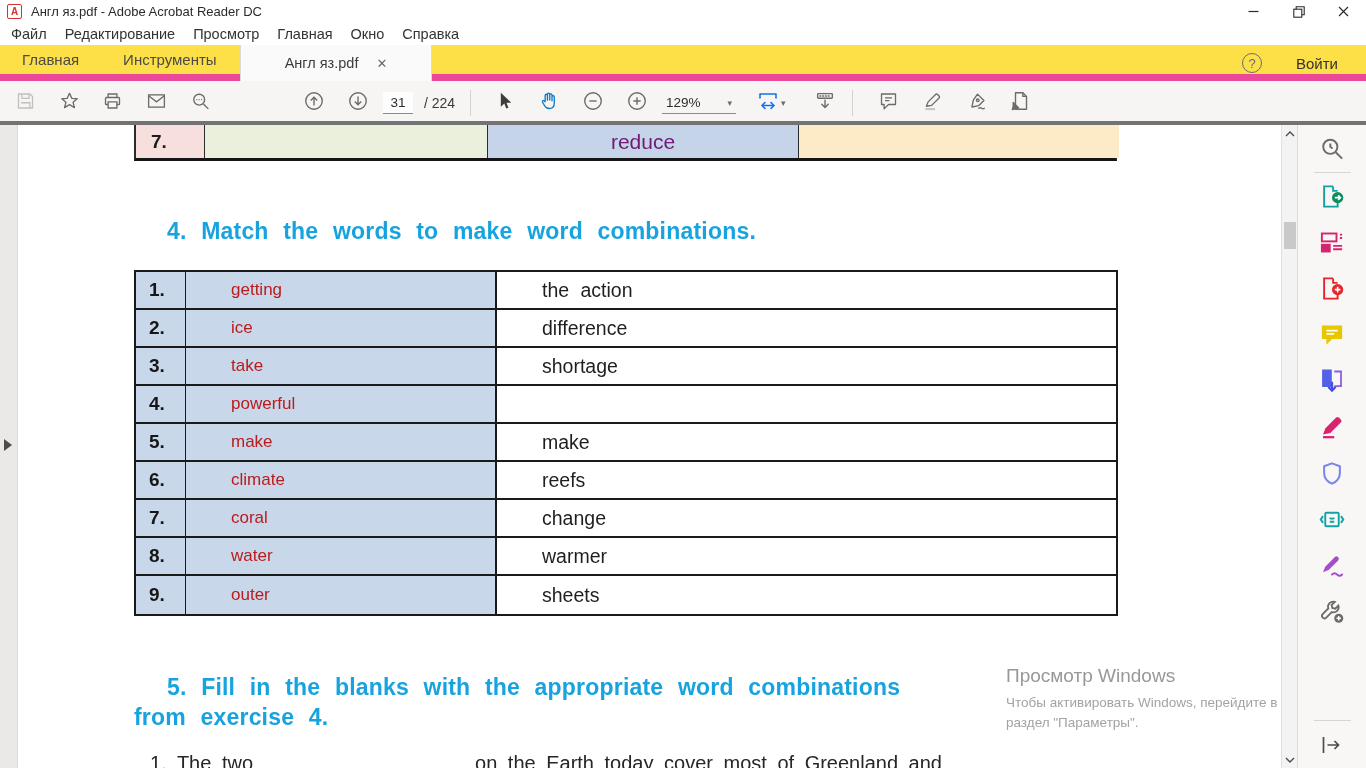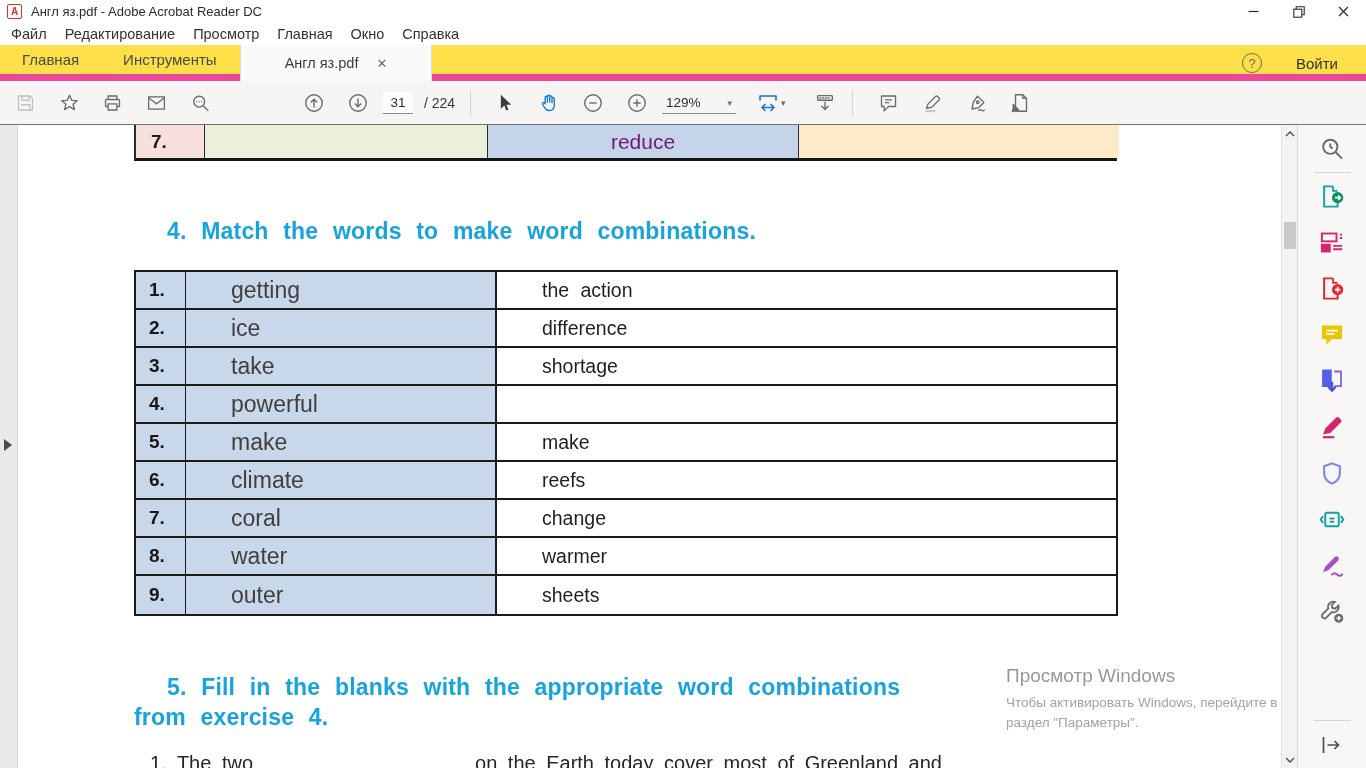--- a/index.html
+++ b/index.html
@@ -28,21 +28,21 @@
   .doc-tab { position:absolute; left:240px; top:0; width:192px; height:36px; background:#fbfafa;
     border-left:1px solid #dcdad8; border-right:1px solid #dcdad8;
     display:flex; align-items:center; justify-content:center; gap:18px; font-size:14.5px; color:#3c3c3c; }
   .tab-close { color:#6a6a6a; font-size:13px; line-height:1; }
   .tabbar-right { position:absolute; right:0; top:0; height:36px; display:flex; align-items:center; gap:34px; padding-right:28px; }
   .help-circle { width:20px; height:20px; border:1.5px solid #6d6b69; border-radius:50%;
     color:#6d6b69; font-size:13px; display:flex; align-items:center; justify-content:center; }
   .signin { font-size:15px; color:#323232; }
 
   
-  .toolbar { height:44px; background:#f6f5f3; border-bottom:1px solid #737373; position:relative; }
+  .toolbar { height:44px; background:#f6f5f3; border-bottom:4px solid #737373; position:relative; }
   .tbi { position:absolute; top:50%; transform:translateY(-50%); display:flex; align-items:center; justify-content:center; }
   .tbi svg { display:block; }
   .tb-divider { position:absolute; top:9px; width:1px; height:26px; background:#d4d2d0; }
   .page-input { position:absolute; left:383px; top:11px; width:30px; height:22px; border:none;
     border-bottom:1px solid #8e8c8a; background:#fdfdfd; text-align:center; font-size:13.5px;
     color:#2e2e2e; font-family:"Liberation Sans", sans-serif; }
   .page-total { position:absolute; left:424px; top:14px; font-size:14px; color:#3a3a3a; }
   .zoom-box { position:absolute; left:662px; top:11px; width:74px; height:22px;
     border-bottom:1px solid #8e8c8a; display:flex; align-items:center; justify-content:space-between;
     padding:0 4px; font-size:13.5px; color:#2e2e2e; }
@@ -70,21 +70,21 @@
   .c-orange{ background:#fdeac7; }
 
   .ex-heading { position:absolute; color:#17a3de; font-weight:bold; font-size:23px; word-spacing:8px; letter-spacing:0.2px; }
 
   
   .match-table { position:absolute; left:116px; top:145px; width:984px; border:2px solid #1a1a1a; background:#fff; }
   .mt-row { display:grid; grid-template-columns:50px 311px 1fr; height:38px; border-bottom:2px solid #1a1a1a; }
   .mt-row:last-child { border-bottom:none; }
   .mt-num { background:#c9d7ea; border-right:1.5px solid #1a1a1a; font-weight:bold; font-size:19px;
     color:#161616; display:flex; align-items:center; padding-left:13px; }
-  .mt-left { background:#c9d7ea; border-right:2px solid #1a1a1a; font-size:23px; color:#404040;
+  .mt-left { background:#c9d7ea; border-right:2px solid #1a1a1a; font-size:17px; color:#b91c1c;
     display:flex; align-items:center; padding-left:45px; }
   .mt-right { background:#fff; font-size:19.5px; color:#1f1f1f; display:flex; align-items:center;
     padding-left:45px; word-spacing:6px; }
 
   .sentence { position:absolute; left:132px; top:627px; font-size:20px; color:#262626; word-spacing:5px; white-space:nowrap; }
   .blank-gap { display:inline-block; width:222px; }
 
   .watermark { position:absolute; left:988px; top:540px; color:#9b9b9b; white-space:nowrap; z-index:0; }
   .wm-1 { font-size:19px; color:#989898; }
   .wm-2 { font-size:13.5px; color:#a3a3a3; margin-top:6px; line-height:20px; }

